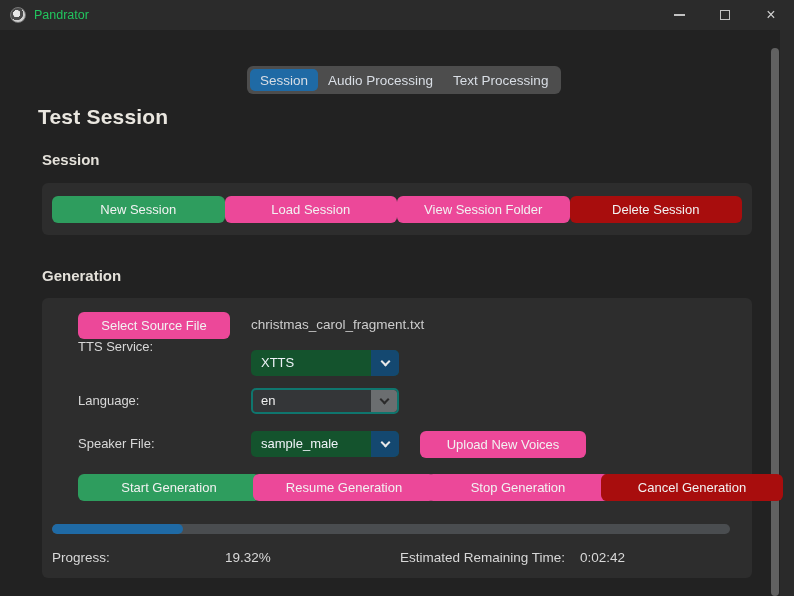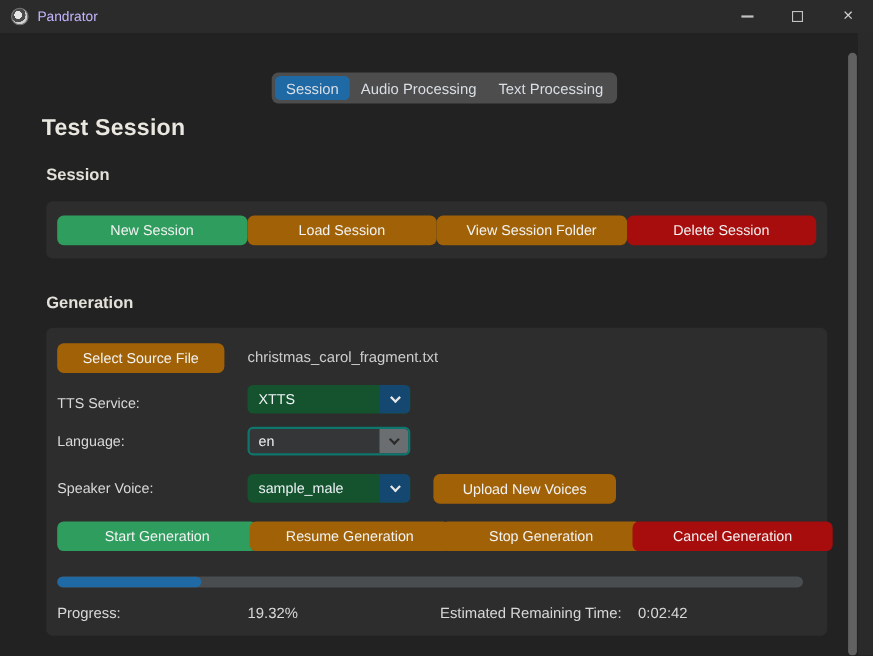--- a/index.html
+++ b/index.html
@@ -13,21 +13,21 @@
   
   .titlebar {
     position:absolute; top:0; left:0; width:794px; height:30px;
     background:#2b2b2b; display:flex; align-items:center;
   }
   .app-icon {
     width:16px; height:16px; border-radius:50%; margin-left:10px;
     background:radial-gradient(circle at 40% 40%, #e6e6e6 0 30%, #4a4a4a 31% 55%, #cfcfcf 56%);
     border:1px solid #777;
   }
-  .titlebar-title { margin-left:8px; font-size:12.5px; color:#c4b5fd; }
+  .titlebar-title { margin-left:8px; font-size:12.5px; color:#22c55e; }
   .titlebar-spacer { flex:1; }
   .winbtn {
     width:46px; height:30px; display:flex; align-items:center; justify-content:center;
     cursor:default;
   }
   .ico-min { width:11px; height:1.5px; background:#c2c2c2; }
   .ico-max { width:10px; height:10px; border:1.2px solid #c2c2c2; }
   .ico-close { color:#cfcfcf; font-size:16px; line-height:16px; }
   
   .scroll-track {
@@ -68,24 +68,24 @@
     justify-content:space-between; padding:0 10px; }
   .generation-card { top:298px; height:280px; }
   
   .btn {
     height:27px; border:none; border-radius:6px; font-size:13px; color:#f2f2f2;
     font-family:"Liberation Sans", sans-serif; cursor:default;
     display:flex; align-items:center; justify-content:center;
   }
   .btn-w { width:182px; }
   .btn-green { background:#2e9d5e; }
-  .btn-blue  { background:#a16207; }
+  .btn-blue  { background:#ec4899; }
   .btn-red   { background:#a80d0d; }
   
-  .g-abs { position:absolute; }
+  .g-abs { position:absolute;margin-left:26px; }
   .field-label { font-size:13px; color:#d8d8d8; line-height:26px; }
   .source-name { font-size:13.5px; color:#cdcdcd; line-height:26px; }
   
   .optionmenu {
     width:148px; height:26px; border-radius:5px; background:#14532d;
     display:flex; overflow:hidden; cursor:default;
   }
   .optionmenu .val { flex:1; padding-left:10px; line-height:26px; font-size:13px; color:#eef3f8; }
   .optionmenu .dd-btn {
     width:28px; background:#144870; display:flex; align-items:center; justify-content:center;
@@ -152,37 +152,37 @@
     <button class="btn btn-w btn-red">Delete Session</button>
   </div>
 
   <div class="section-heading h-generation">Generation</div>
 
   <div class="card generation-card">
 
     <button class="btn btn-blue g-abs" style="left:10px; top:14px; width:152px;">Select Source File</button>
     <div class="source-name g-abs" style="left:183px; top:14px;">christmas_carol_fragment.txt</div>
 
-    <div class="field-label g-abs" style="left:10px; top:56px;">TTS Service:</div>
+    <div class="field-label g-abs" style="left:10px; top:36px;">TTS Service:</div>
     <div class="optionmenu g-abs" style="left:183px; top:52px;">
       <div class="val">XTTS</div>
       <div class="dd-btn">
         <div class="chev"></div>
       </div>
     </div>
 
     <div class="field-label g-abs" style="left:10px; top:90px;">Language:</div>
     <div class="combobox g-abs" style="left:183px; top:90px;">
       <div class="val">en</div>
       <div class="dd-btn">
         <div class="chev"></div>
       </div>
     </div>
 
-    <div class="field-label g-abs" style="left:10px; top:133px;">Speaker Voice:</div>
+    <div class="field-label g-abs" style="left:10px; top:133px;">Speaker File:</div>
     <div class="optionmenu g-abs" style="left:183px; top:133px;">
       <div class="val">sample_male</div>
       <div class="dd-btn">
         <div class="chev"></div>
       </div>
     </div>
     <button class="btn btn-blue g-abs" style="left:352px; top:133px; width:166px;">Upload New Voices</button>
 
     <button class="btn btn-w btn-green g-abs" style="left:10px;  top:176px;">Start Generation</button>
     <button class="btn btn-w btn-blue g-abs" style="left:185px; top:176px;">Resume Generation</button>

